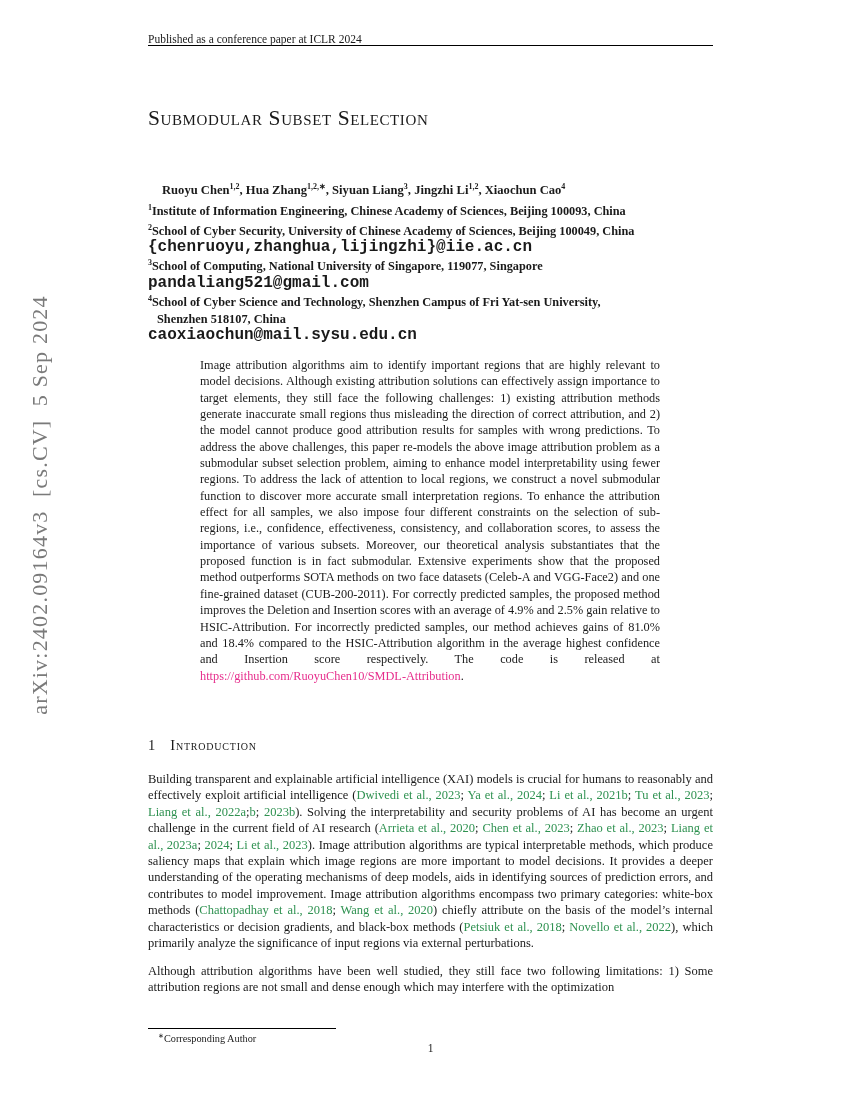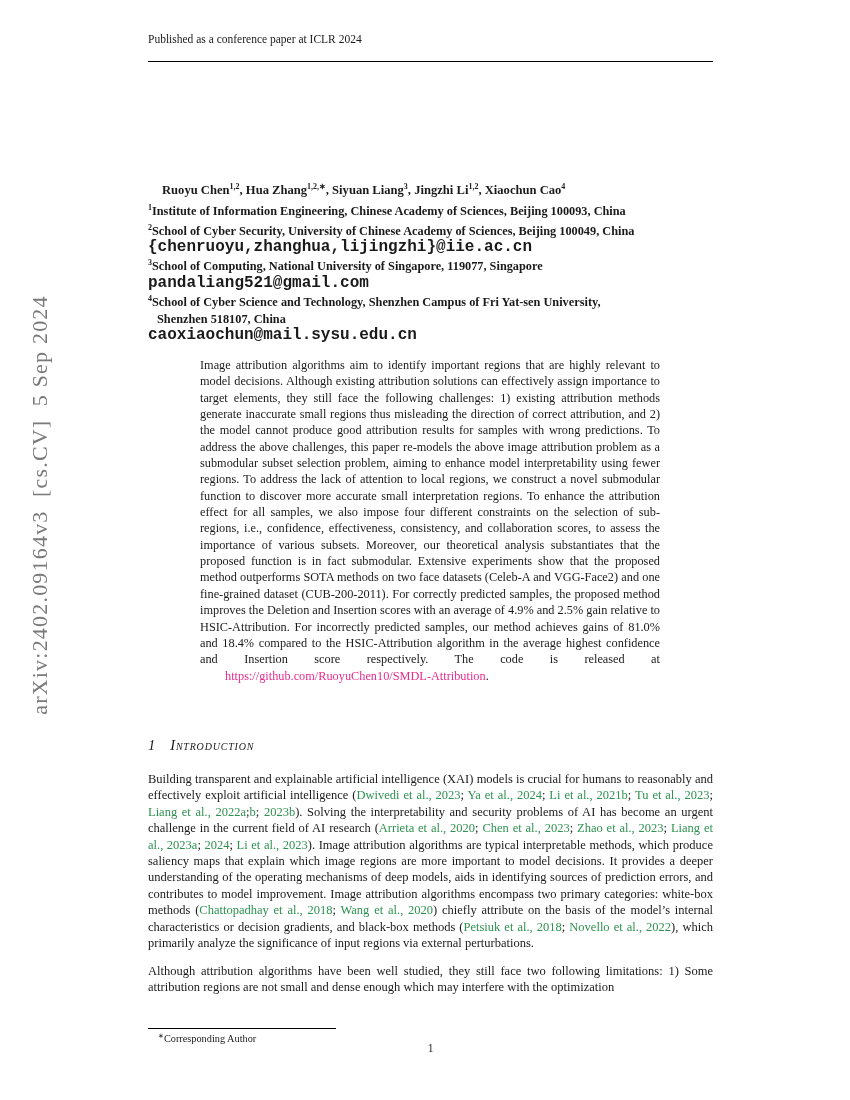--- a/index.html
+++ b/index.html
@@ -5,21 +5,21 @@
   html, body { margin: 0; padding: 0; background: #ffffff; }
   body { width: 850px; height: 1100px; overflow: hidden; }
   .page {
     position: relative; width: 850px; height: 1100px; background: #fff;
     font-family: "Liberation Serif", serif; color: #1a1a1a; overflow: hidden;
   }
   .content { position: absolute; left: 148px; top: 0; width: 565px; }
 
   .header-row {
     position: absolute; top: 33px; left: 0; width: 100%;
-    font-size: 11.5px; padding-bottom: 16px; border-bottom: 1.2px solid #000;
+    font-size: 11.5px; padding-bottom: 0; border-bottom: 1.2px solid #000;
   }
 
   .arxiv-vertical {
     position: absolute; left: 40px; top: 505px;
     transform: translate(-50%, -50%) rotate(-90deg);
     font-size: 22px; letter-spacing: 1.2px; color: var(--arxiv_text, #7a7a7a);
     white-space: pre;
   }
 
   .paper-title {
@@ -36,31 +36,31 @@
   .affil-line sup { font-size: 8px; }
   .affil-line.mono { font-family: "Liberation Mono", monospace; font-size: 16px; }
   .affil-line.cont { padding-left: 9px; }
 
   .abstract-sec { position: absolute; top: 341px; left: 0; width: 100%; }
   .abstract-heading { text-align: center; font-variant: small-caps;
     font-size: 14px; letter-spacing: 1px; }
   .abstract-body { margin: 16px 0 0 52px; width: 460px; text-align: justify;
     font-size: 12.3px; line-height: 16.35px; hyphens: auto; }
 
-  .section-heading { position: absolute; top: 737px; left: 0; font-size: 14.5px; font-style: italic; }
+  .section-heading { position: absolute; top: 737px; left: 0; font-size: 14.5px; }
   .section-number { margin-right: 15px; }
   .section-title { font-variant: small-caps; letter-spacing: 0.8px; }
 
   .body-para { position: absolute; left: 0; width: 100%; text-align: justify;
     font-size: 12.5px; line-height: 16.4px; hyphens: auto; }
   .para-1 { top: 771px; }
   .para-2 { top: 963px; }
 
   .seg-cite { color: var(--citation, #2e9150); }
-  .seg-link { color: var(--link, #e62d8c); margin-left: 25px; }
+  .seg-link { color: var(--link, #e62d8c); }
 
   .footnote { position: absolute; top: 1028px; left: 0; width: 100%; }
   .footnote-rule { width: 188px; border-top: 1px solid #000; margin: 0 0 3px 0; }
   .footnote-text { font-size: 10.3px; padding-left: 10px; }
   .footnote-text sup { font-size: 7px; }
 
   .page-num { position: absolute; top: 1042px; left: 0; width: 100%;
     text-align: center; font-size: 11.5px; }
 </style>
 </head>
@@ -68,20 +68,21 @@
 
 <div class="page">
 
   <div class="arxiv-vertical">arXiv:2402.09164v3  [cs.CV]  5 Sep 2024</div>
 
   <div class="content">
 
     <div class="header-row">Published as a conference paper at ICLR 2024</div>
 
     <div class="paper-title">
+      <div>Submodular Subset Selection</div>
     </div>
 
     <div class="authors-line">
       
     
         <span class="author"><span>Ruoyu Chen</span><sup>1,2</sup><span>, </span></span>
       
         <span class="author"><span>Hua Zhang</span><sup>1,2,∗</sup><span>, </span></span>
       
         <span class="author"><span>Siyuan Liang</span><sup>3</sup><span>, </span></span>

